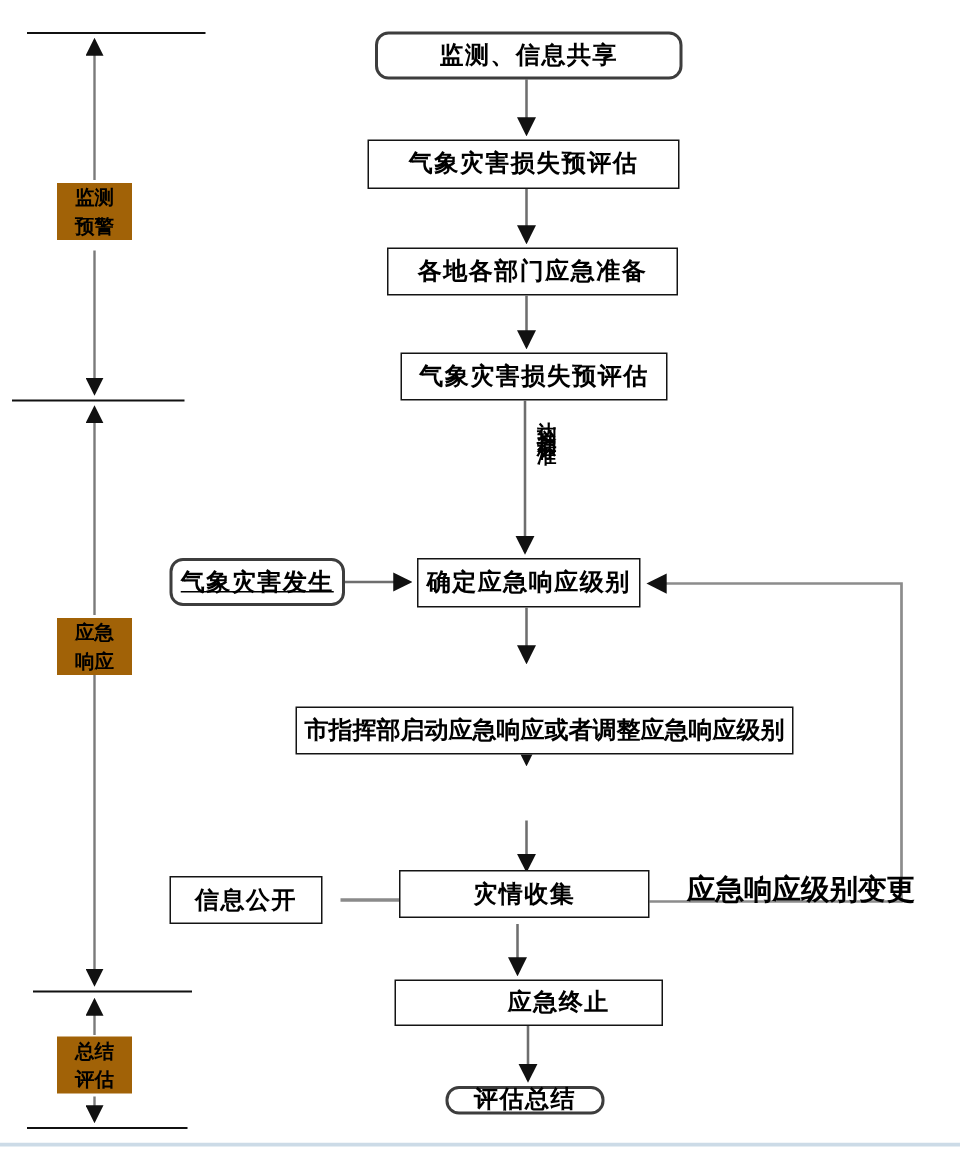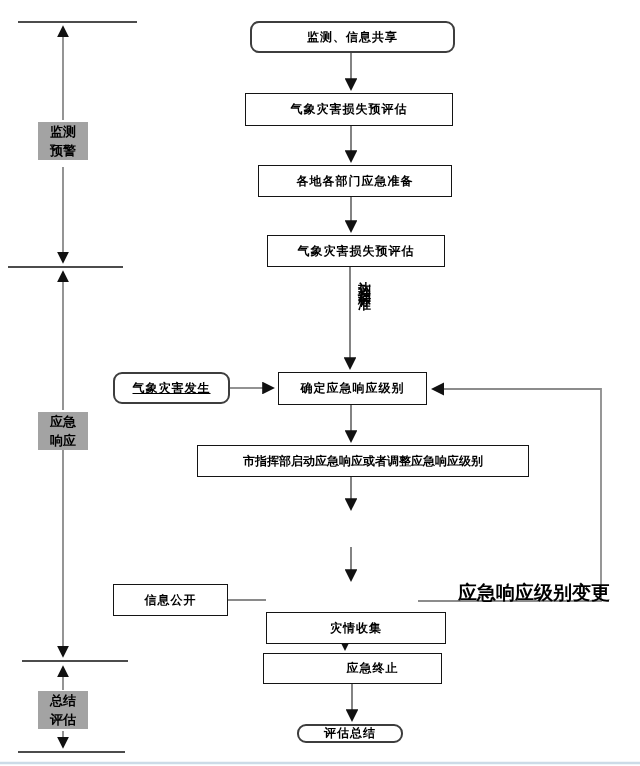--- a/index.html
+++ b/index.html
@@ -4,26 +4,26 @@
 <style>
   html,body { margin:0; padding:0; background:#fff; }
   .canvas {
     position:relative; width:640px; height:766px; background:#ffffff;
     font-family:"Liberation Sans", sans-serif; overflow:hidden;
   }
   svg.wires { position:absolute; left:0; top:0; width:640px; height:766px; }
   .node {
     position:absolute; display:flex; align-items:center; justify-content:center;
     border:1.5px solid #141414; background:#ffffff; box-sizing:border-box;
-    font-size:12px; font-weight:700; color:#000; letter-spacing:1px; white-space:nowrap;
+    font-size:16px; font-weight:700; color:#000; letter-spacing:1px; white-space:nowrap;
   }
   .node.rounded { border-radius:9px; border-width:2px; border-color:#3d3d3d; }
   .phase-label {
     position:absolute; width:50px; text-align:center; font-size:13px;
-    font-weight:700; line-height:19px; color:#000; background:#a3a3a3;
+    font-weight:700; line-height:19px; color:#000; background:#a16207;
   }
   .vlabel {
     position:absolute; writing-mode:vertical-rl; text-orientation:upright;
     font-size:13px; font-weight:700; color:#000; letter-spacing:3px; line-height:17px;
   }
   .edge-label { position:absolute; font-size:19px; font-weight:700; color:#000; white-space:nowrap; }
 </style>
 </head>
 <body>
 
@@ -84,22 +84,22 @@
     <div>总结</div>
     <div>评估</div>
   </div>
 
   <div class="node rounded" style="left:250px; top:21px;  width:205px; height:32px;">监测、信息共享</div>
   <div class="node" style="left:245px; top:93px;  width:208px; height:33px;">气象灾害损失预评估</div>
   <div class="node" style="left:258px; top:165px; width:194px; height:32px;">各地各部门应急准备</div>
   <div class="node" style="left:267px; top:235px; width:178px; height:32px;">气象灾害损失预评估</div>
   <div class="node rounded" style="left:113px; top:372px; width:117px; height:32px;text-decoration:underline;">气象灾害发生</div>
   <div class="node" style="left:278px; top:372px; width:149px; height:33px;">确定应急响应级别</div>
-  <div class="node" style="left:197px; top:445px; width:332px; height:32px; letter-spacing:0;">市指挥部启动应急响应或者调整应急响应级别</div>
-  <div class="node" style="left:113px; top:584px; width:115px; height:32px;">信息公开</div>
-  <div class="node" style="left:266px; top:612px; width:180px; height:32px;">灾情收集</div>
+  <div class="node" style="left:197px; top:471px; width:332px; height:32px; letter-spacing:0;">市指挥部启动应急响应或者调整应急响应级别</div>
+  <div class="node" style="left:113px; top:584px; width:102px; height:32px;">信息公开</div>
+  <div class="node" style="left:266px; top:580px; width:167px; height:32px;">灾情收集</div>
   <div class="node" style="left:263px; top:653px; width:179px; height:31px;padding-left:40px;">应急终止</div>
   <div class="node rounded" style="left:297px; top:724px; width:106px; height:19px;">评估总结</div>
 
   <div class="vlabel" style="left:356px; top:271px;">达到启动标准</div>
   <div class="edge-label" style="left:458px; top:580px;">应急响应级别变更</div>
 
 </div>
 
 </body></html>

